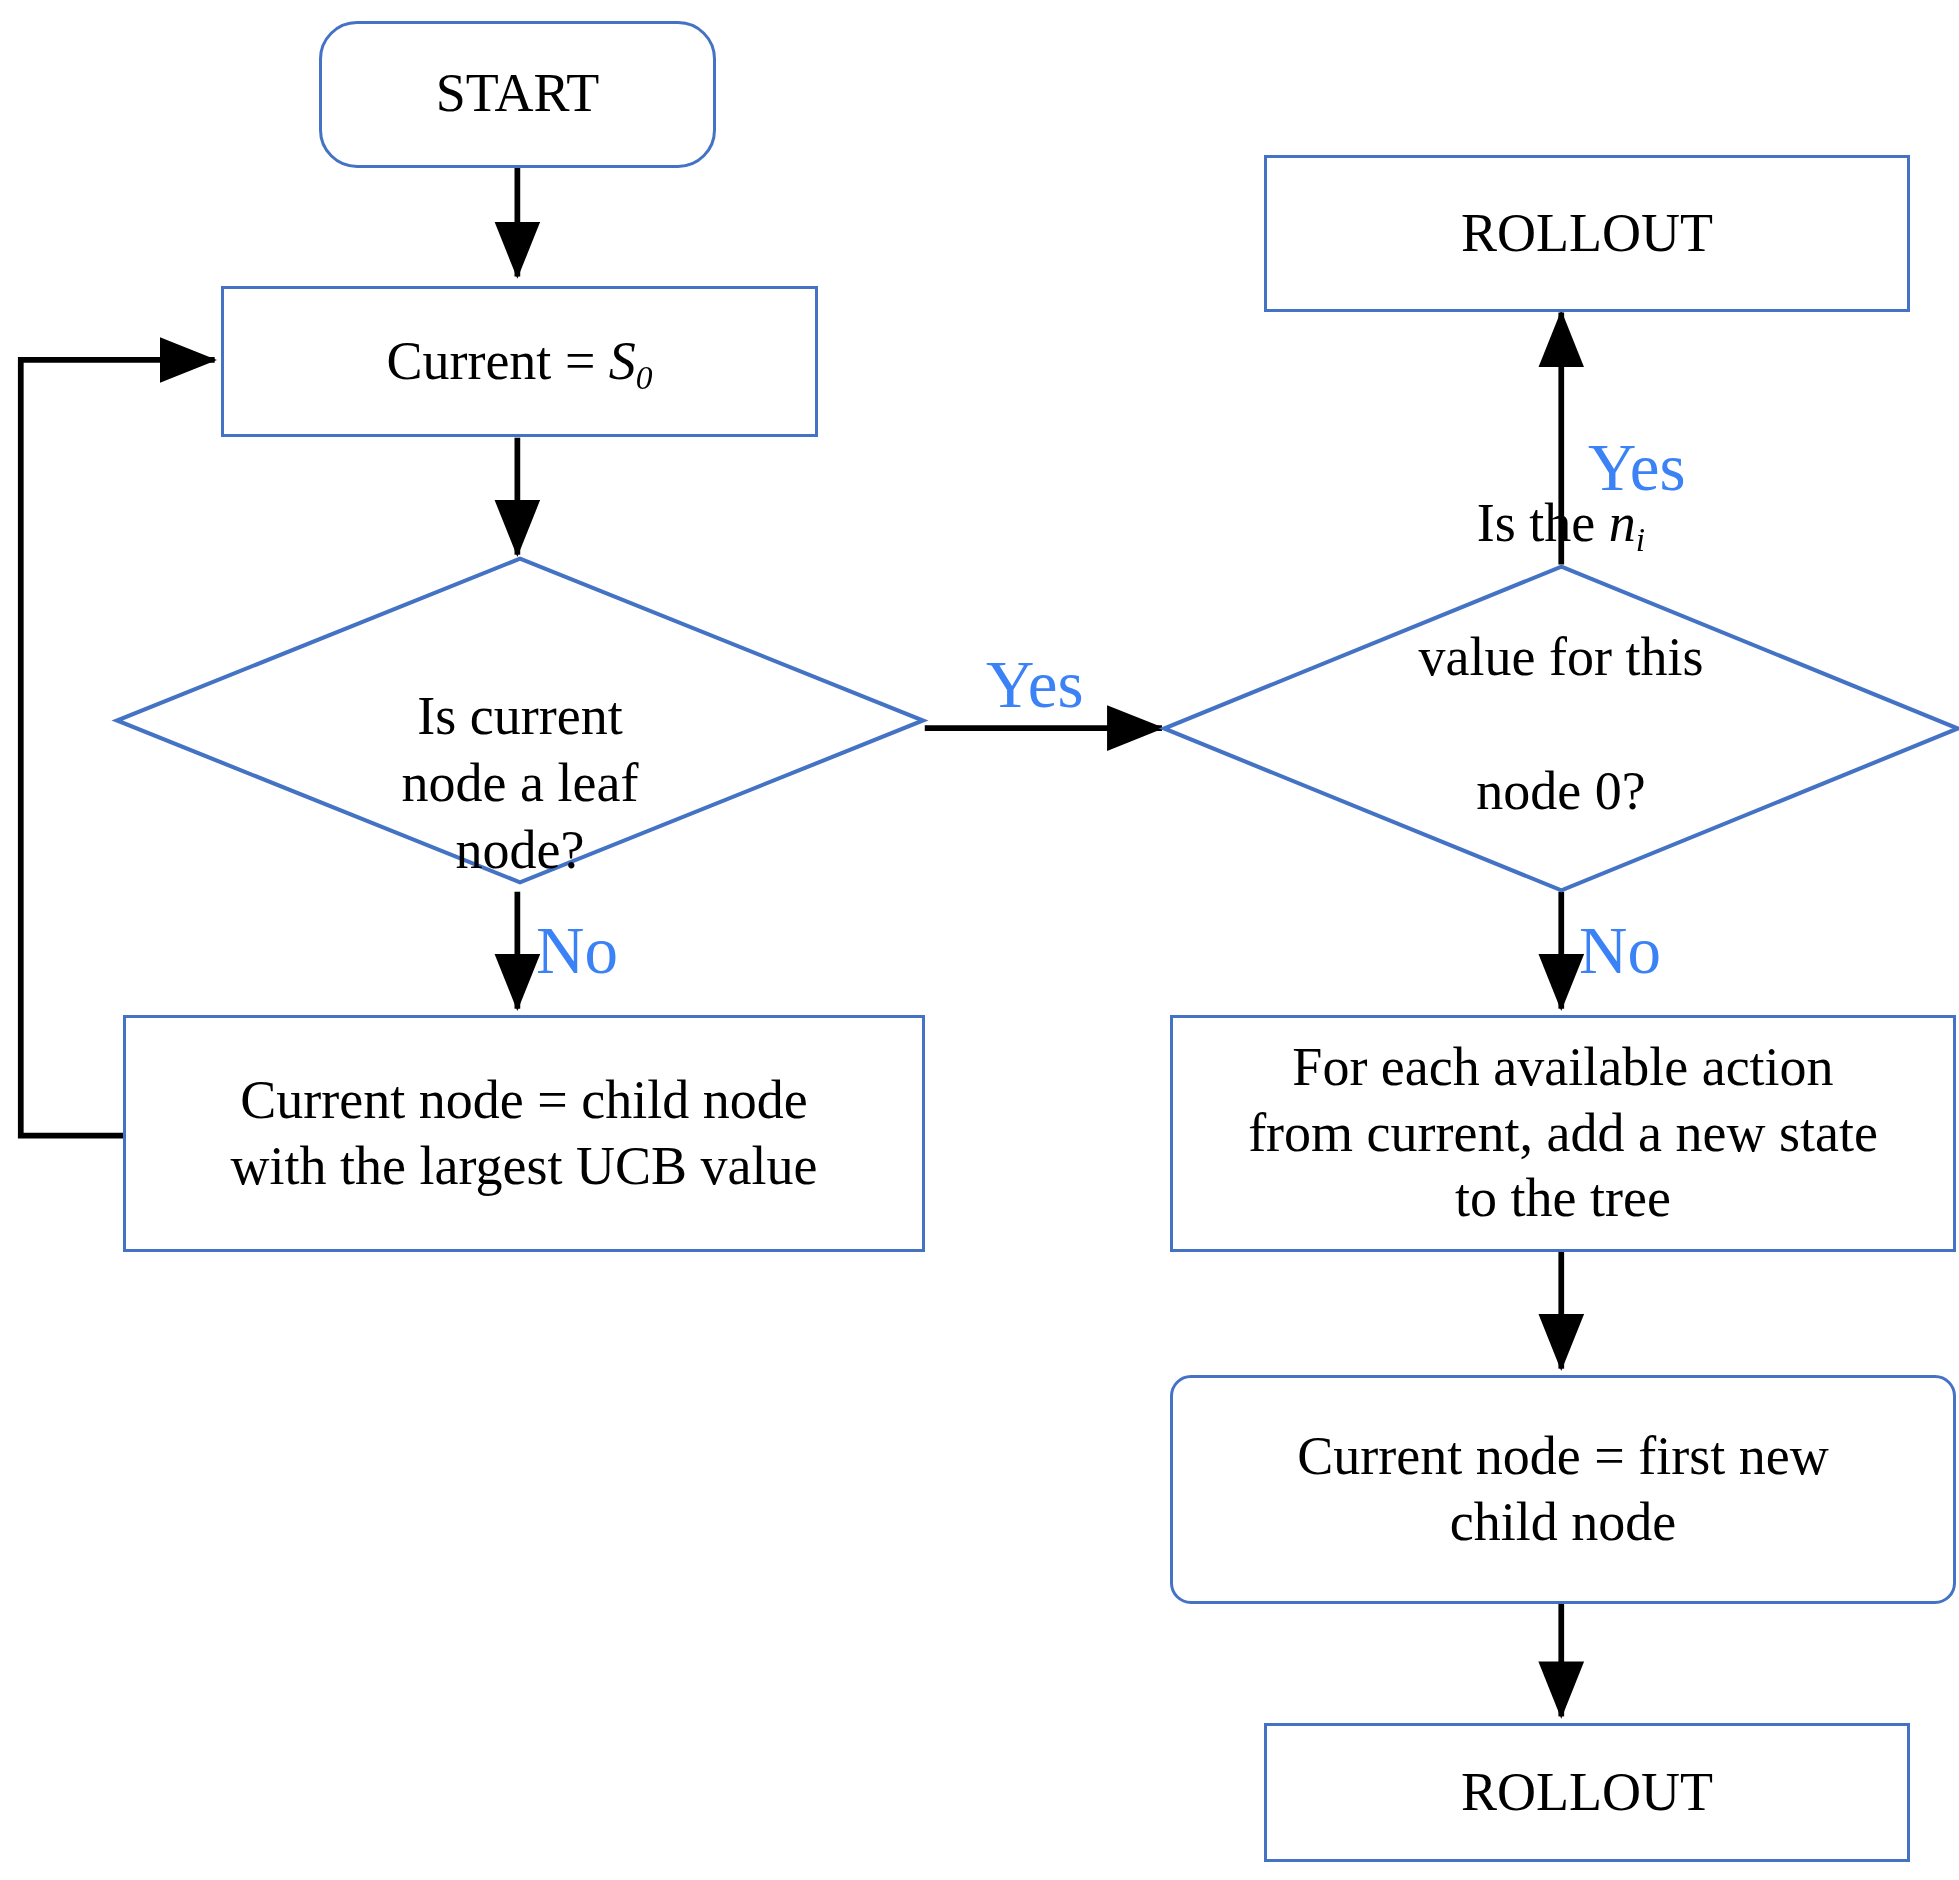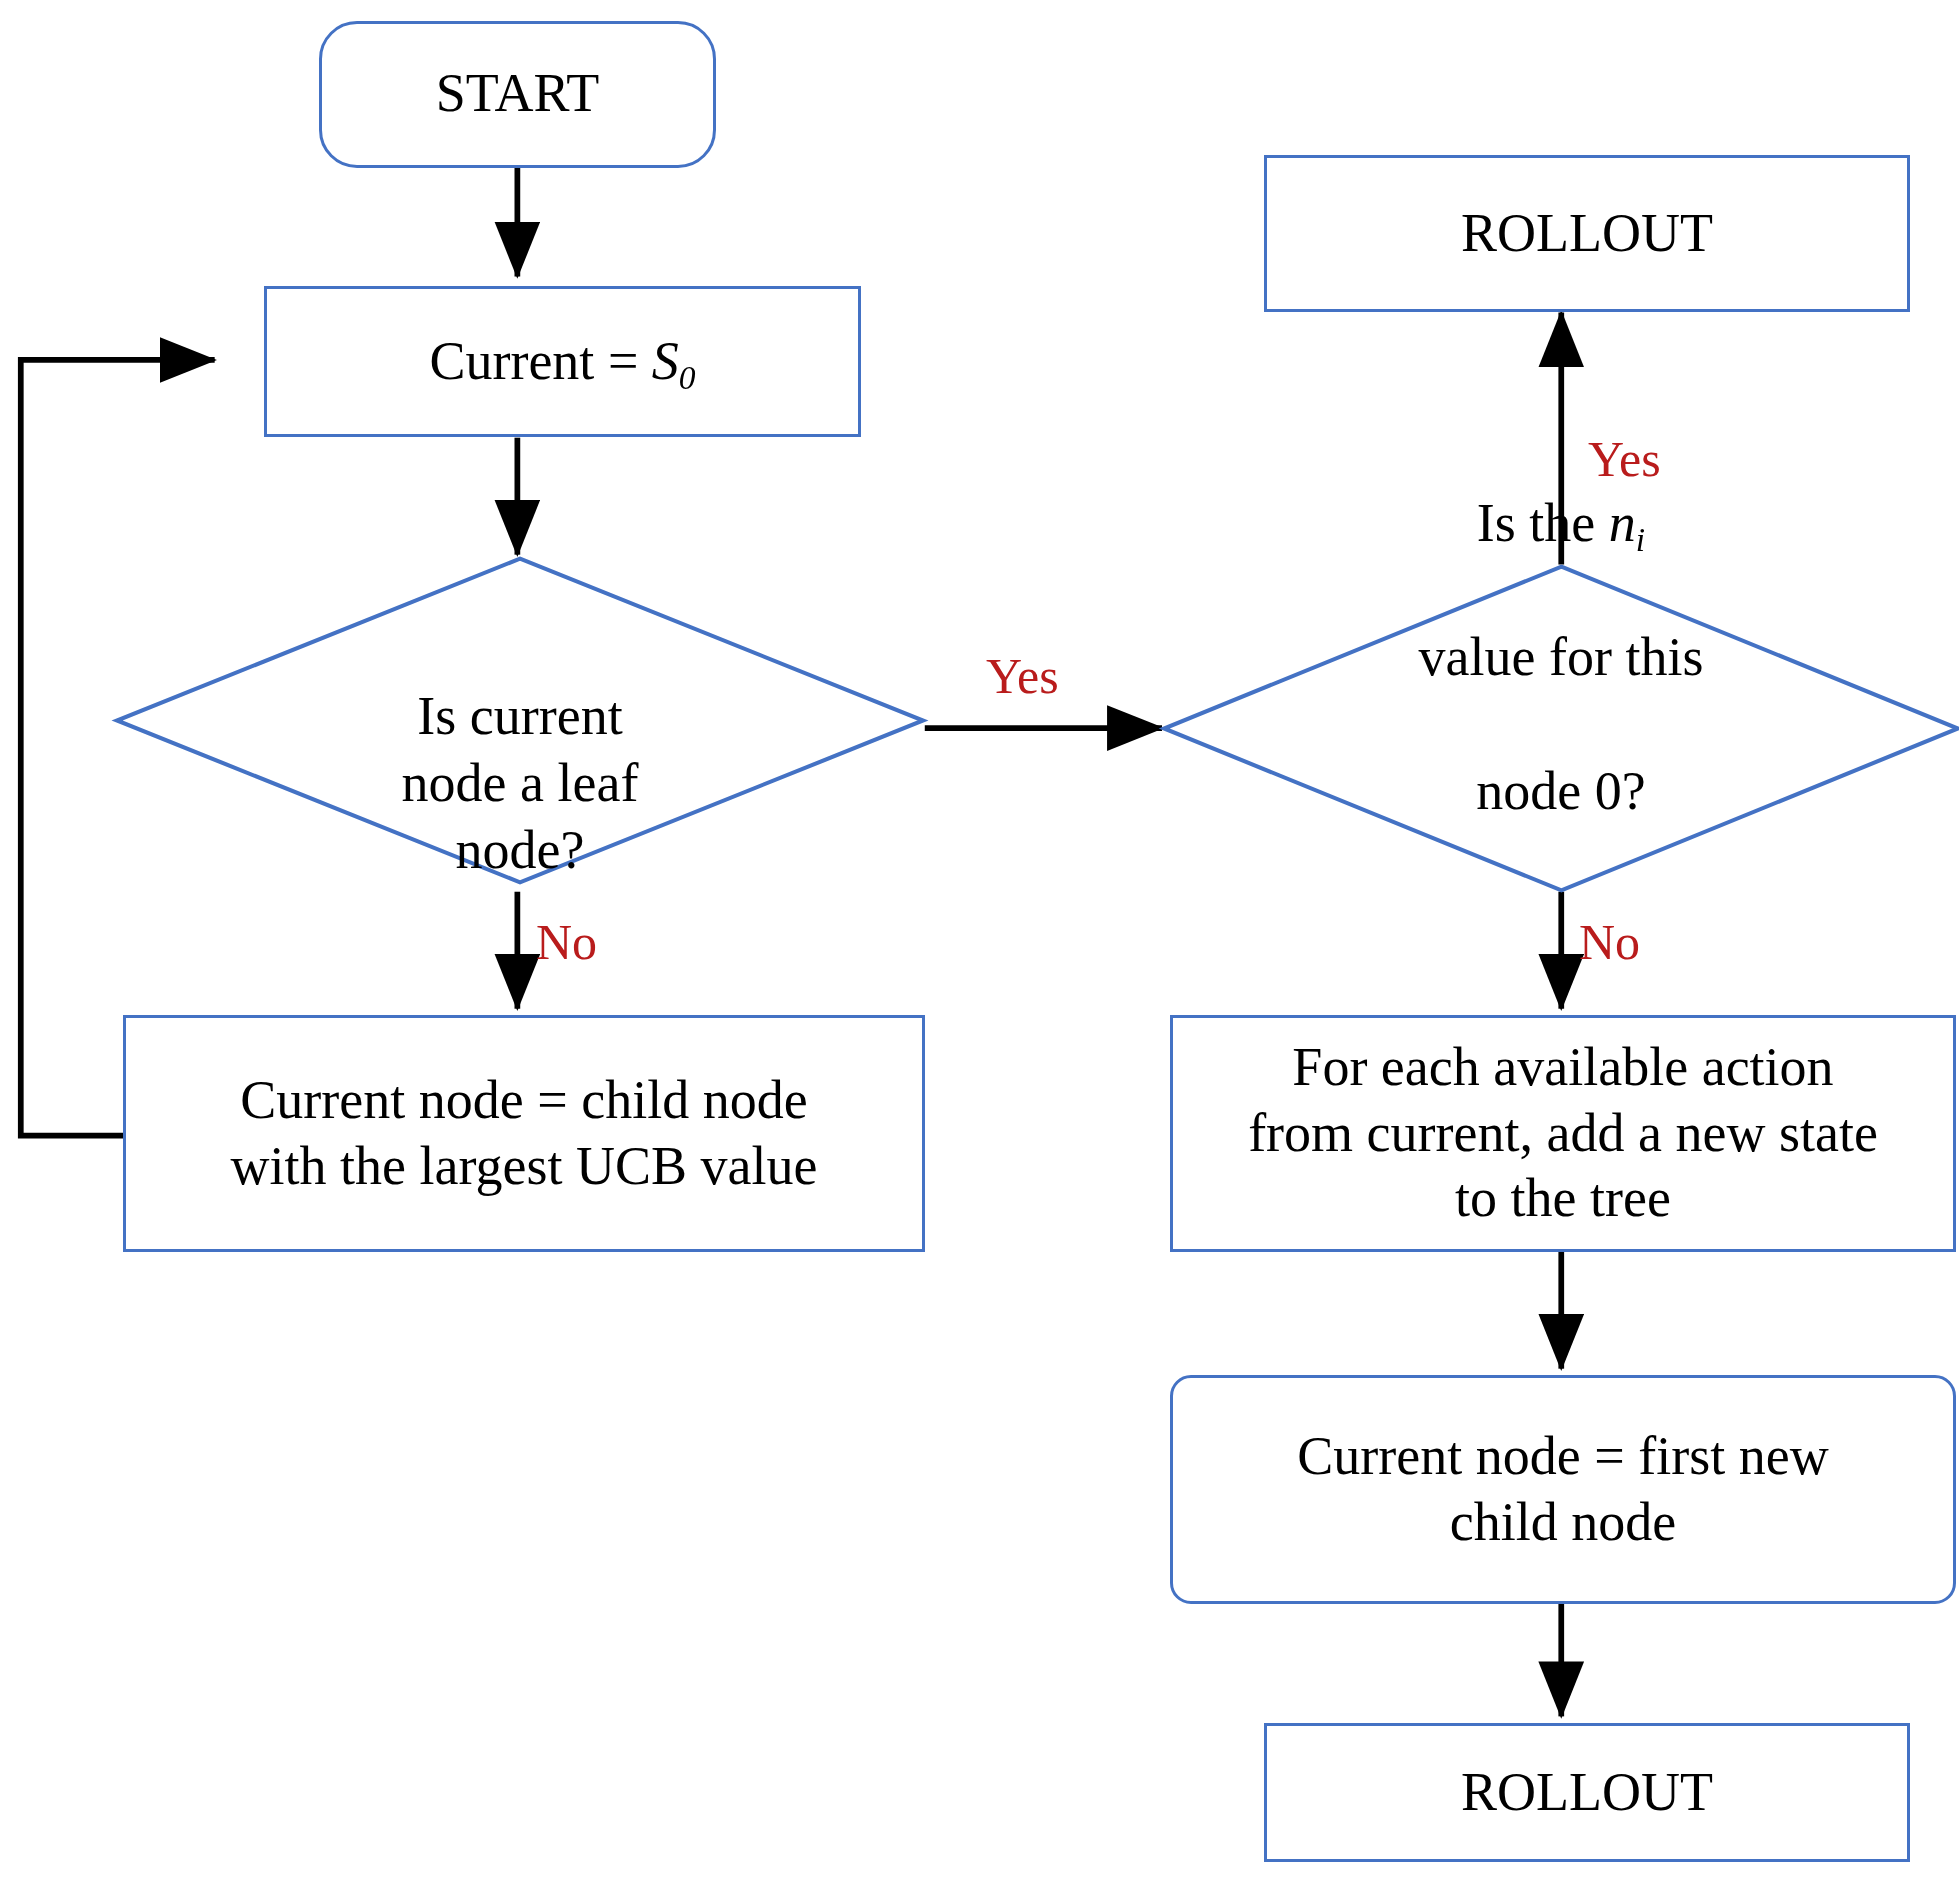--- a/index.html
+++ b/index.html
@@ -36,22 +36,22 @@
     display:flex;align-items:flex-end;justify-content:center;
     text-align:center;
     color:#000;
     font-size:54px;
     line-height:1.24;
     white-space:pre-line;
     pointer-events:none;
   }
   .edge-label{
     position:absolute;
-    color:#b91c1c;
-    font-size:50px;
+    color:#3b82f6;
+    font-size:67px;
     line-height:1;
     white-space:nowrap;
   }
   #arrows{position:absolute;left:0;top:0;width:1960px;height:1880px;}
   .mathvar{font-style:italic;font-family:"Liberation Serif","DejaVu Serif",serif;}
   .sub-up{font-size:0.62em;vertical-align:baseline;position:relative;top:0.30em;font-style:italic;}
 </style>
 </head>
 <body>
 
@@ -78,21 +78,21 @@
 
     <path d="M1908,1090 L1908,1233" stroke="#000000" stroke-width="7" fill="none" marker-end="url(#ah)"></path>
 
     <path d="M1908,1530 L1908,1673" stroke="#000000" stroke-width="7" fill="none" marker-end="url(#ah)"></path>
 
     <path d="M1908,1960 L1908,2098" stroke="#000000" stroke-width="7" fill="none" marker-end="url(#ah)"></path>
   </svg>
 
   <div class="node rounded" style="left:319px;top:20.5px;width:397px;height:147px;">START</div>
 
-  <div class="node" style="left:221px;top:286px;width:597px;height:151px;margin-left:43px;">
+  <div class="node" style="left:221px;top:286px;width:597px;height:151px;">
     <span><span>Current = </span><span class="mathvar">S</span><span class="sub-up">0</span></span>
   </div>
 
   <div class="diamond-wrap" style="left:115px;top:557px;width:810px;height:327px;">
     <svg width="810" height="327" viewBox="0 0 990 400" xmlns="http://www.w3.org/2000/svg">
       <polygon points="495,2 988,200 495,398 2,200" fill="#ffffff" stroke="#4472C4" stroke-width="5"></polygon>
     </svg>
     <div class="diamond-label">Is current
 node a leaf
 node?</div>

